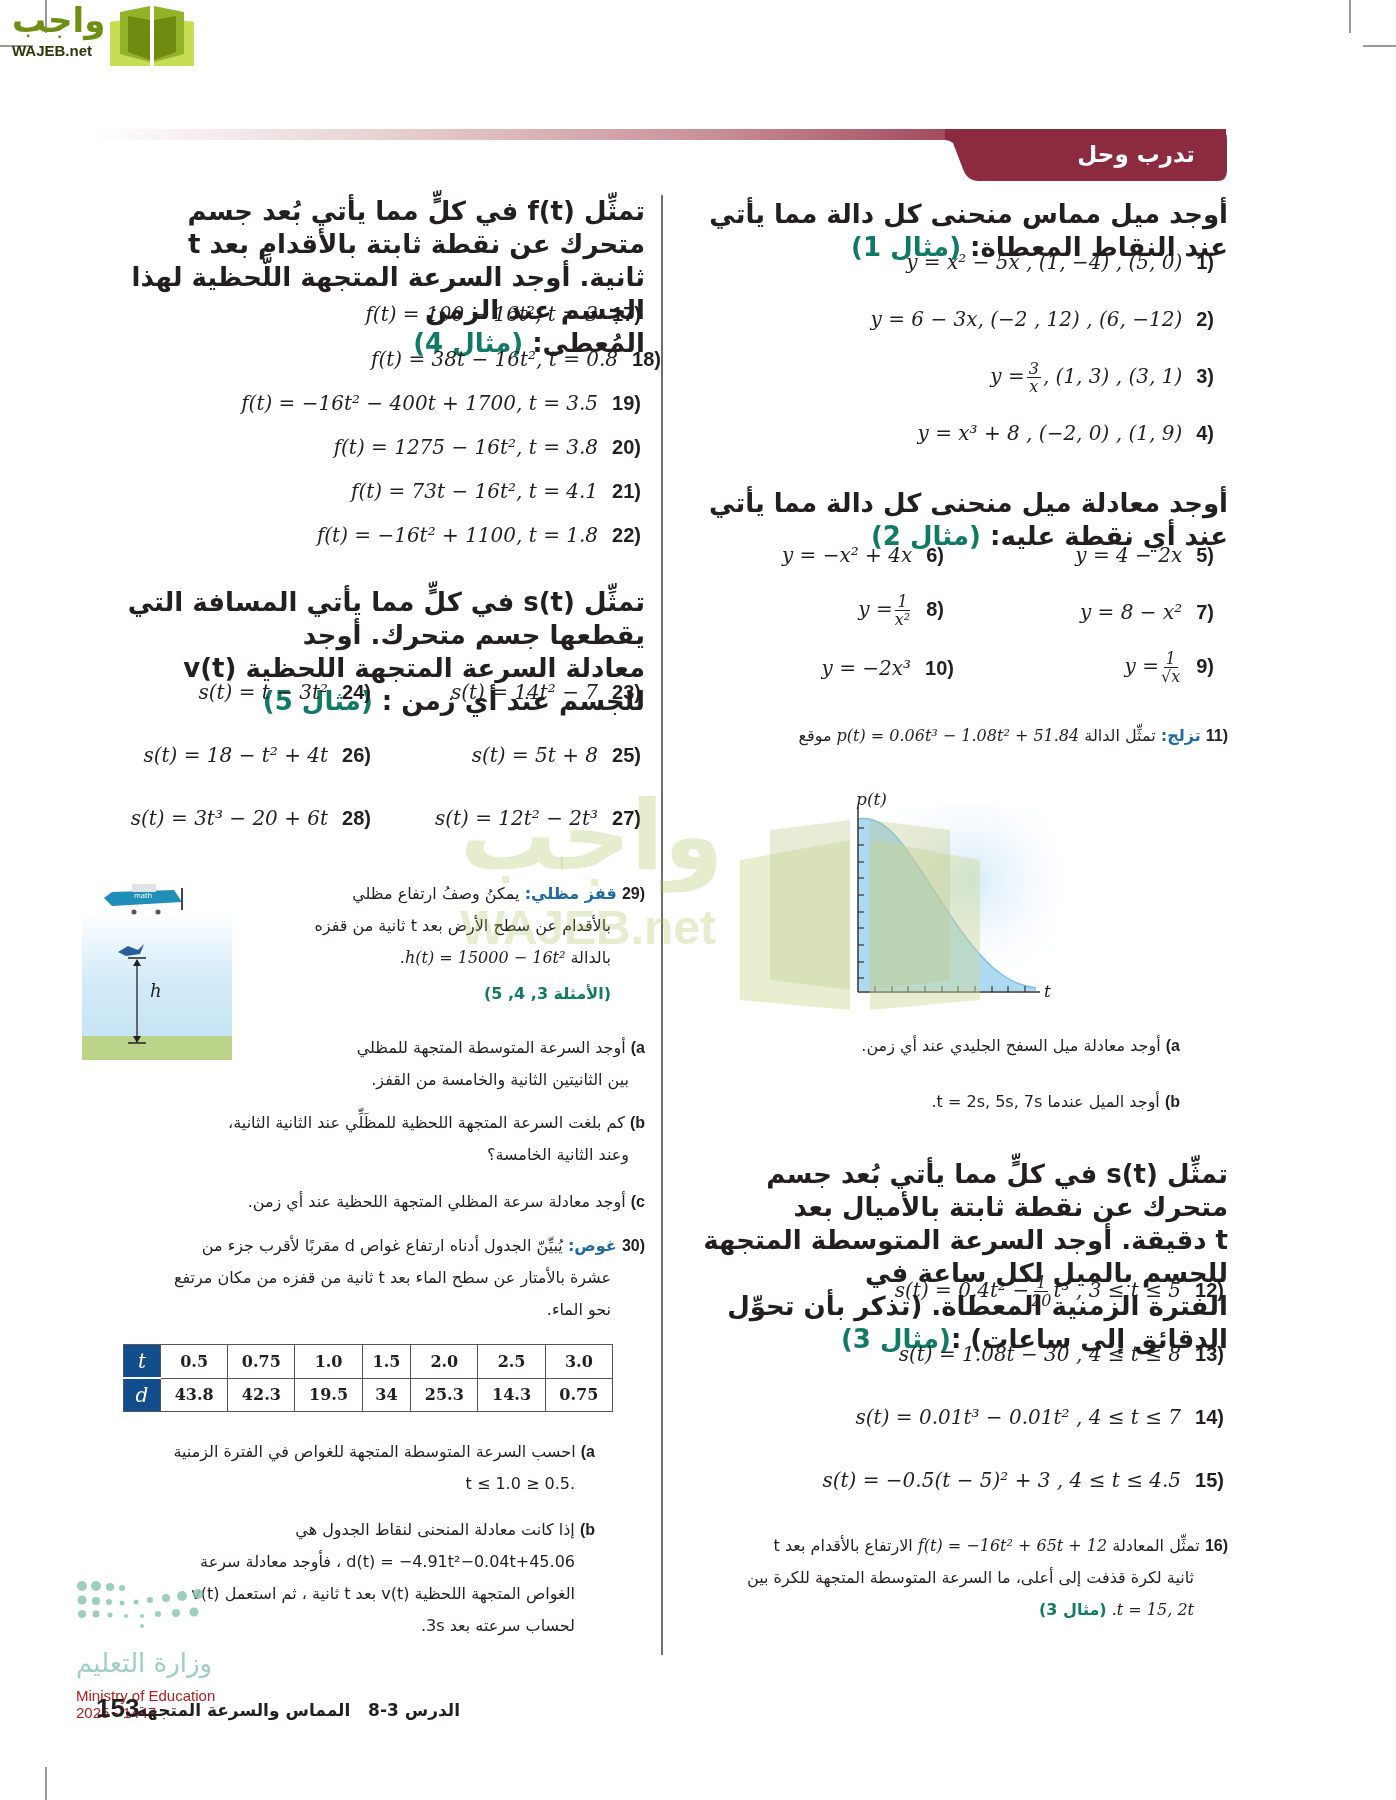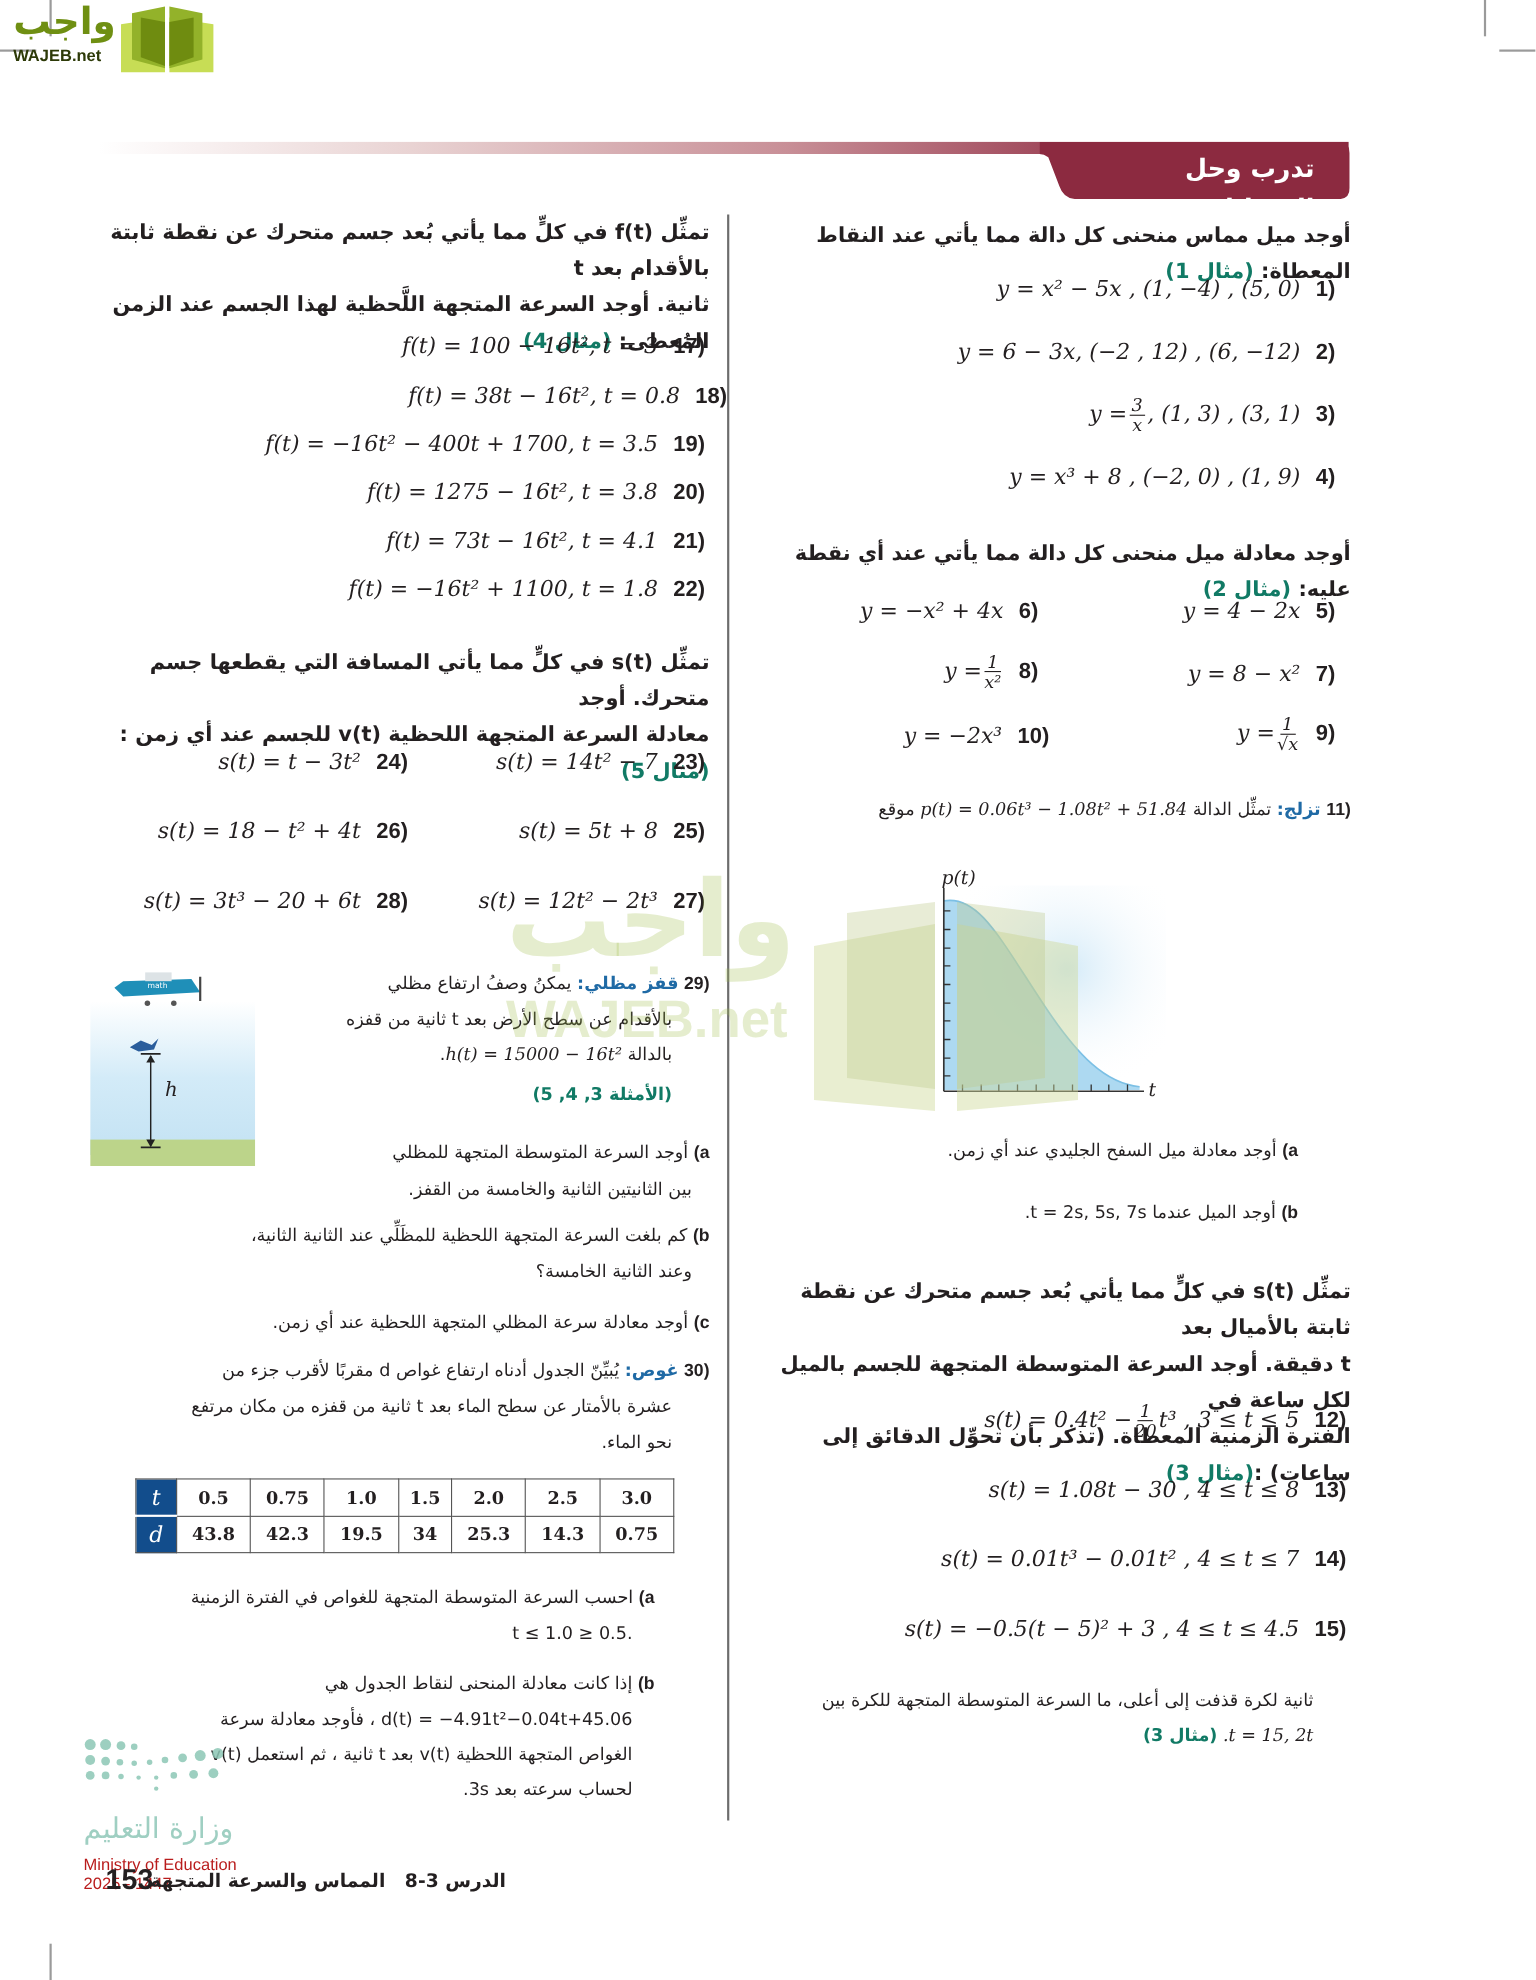--- a/index.html
+++ b/index.html
@@ -7,21 +7,21 @@
     width:1396px; height:1800px; position:relative; overflow:hidden;
     background:#ffffff; color:#231f20;
     font-family:"DejaVu Sans", sans-serif;
   }
   .abs { position:absolute; }
   .rtl { direction:rtl; text-align:right; }
   .math { font-family:"DejaVu Serif", serif; font-style:italic; direction:ltr; unicode-bidi:isolate; white-space:nowrap; }
   .num { font-family:"Liberation Sans", sans-serif; font-weight:bold; }
   .ex { color:#117a65; font-weight:bold; }
   .kw { color:#1f6aa5; font-weight:bold; }
-  .para { font-size:19px; line-height:33px; font-weight:bold; }
+  .para { font-size:26px; line-height:33px; font-weight:bold; }
   .body-txt { font-size:16px; line-height:32px; }
   .prob { font-size:20px; direction:rtl; white-space:nowrap; }
   .prob .n { font-family:"Liberation Sans", sans-serif; font-weight:bold; margin-left:14px; }
   .frac { display:inline-flex; flex-direction:column; align-items:center; vertical-align:middle; font-size:16px; line-height:17px; margin:0 2px; }
   .frac .top { border-bottom:1px solid #231f20; padding:0 2px; }
 
   
   .crop { background:#9a9a9a; }
 
   
@@ -200,20 +200,26 @@
   <span class="n">(13</span><span class="math">s(t) = 1.08t − 30 ,  4 ≤ t ≤ 8</span>
 </div>
 <div class="abs prob" style="right:172px;top:1405px;">
   <span class="n">(14</span><span class="math">s(t) = 0.01t³ − 0.01t² ,  4 ≤ t ≤ 7</span>
 </div>
 <div class="abs prob" style="right:172px;top:1468px;">
   <span class="n">(15</span><span class="math">s(t) = −0.5(t − 5)² + 3 ,  4 ≤ t ≤ 4.5</span>
 </div>
 
 <div class="abs rtl body-txt" style="left:680px;top:1530px;width:548px;">
+  <div style="white-space:nowrap;">
+    <span class="num">(16</span>
+    <span>تمثِّل المعادلة</span>
+    <span class="math">f(t) = −16t² + 65t + 12</span>
+    <span>الارتفاع بالأقدام بعد t</span>
+  </div>
   <div style="padding-right:34px;">ثانية لكرة قذفت إلى أعلى، ما السرعة المتوسطة المتجهة للكرة بين</div>
   <div style="padding-right:34px;"><span class="math">.t = 15, 2t</span> <span class="ex">(مثال 3)</span></div>
 </div>
 
 <div class="abs rtl para" style="left:100px;top:195px;width:545px;">
   <div>تمثِّل f(t) في كلٍّ مما يأتي بُعد جسم متحرك عن نقطة ثابتة بالأقدام بعد t</div>
   <div>ثانية. أوجد السرعة المتجهة اللَّحظية لهذا الجسم عند الزمن</div>
   <div><span>المُعطى:</span> <span class="ex">(مثال 4)</span></div>
 </div>
 

